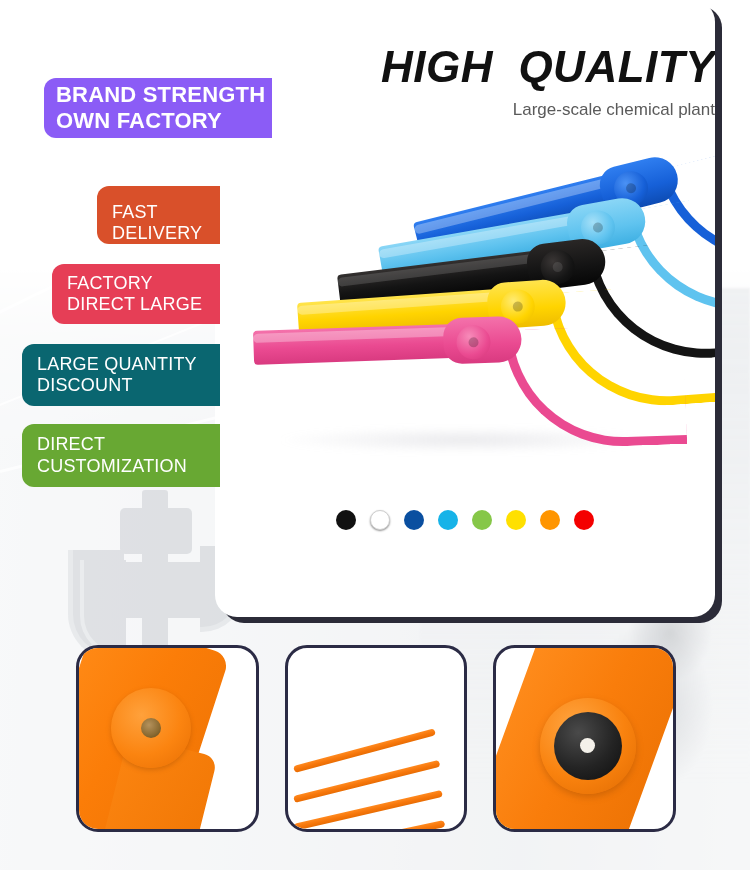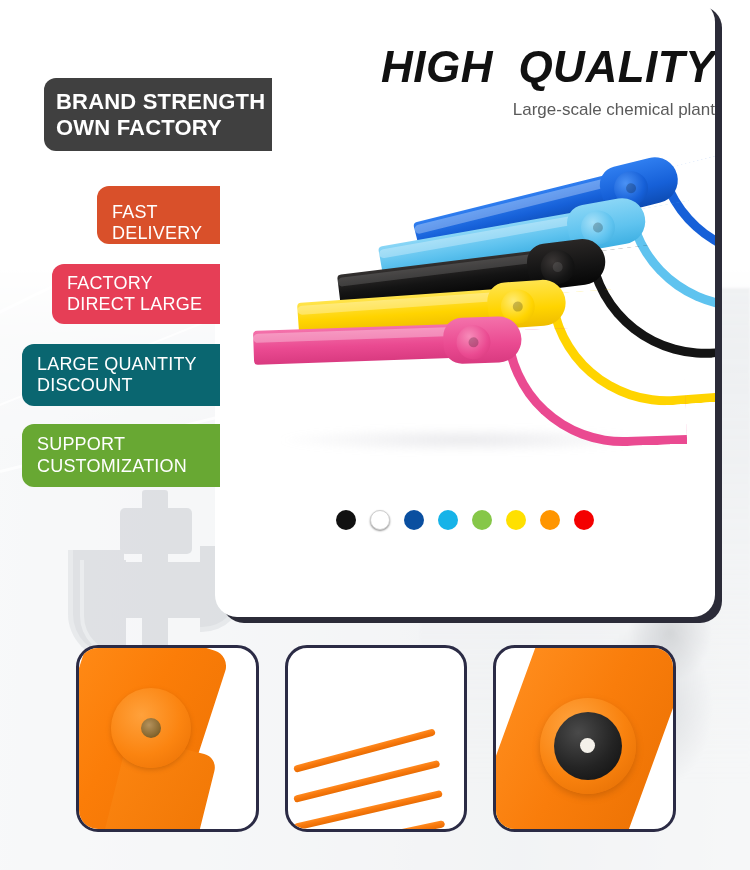--- a/index.html
+++ b/index.html
@@ -143,22 +143,22 @@
   .badges { position: absolute; left: 0; top: 0; width: 280px; z-index: 3; }
   .badge {
     position: absolute; color: #ffffff; font-weight: bold;
     display: flex; align-items: center;
     border-radius: 12px 0 0 12px;
     line-height: 1.18; letter-spacing: .2px;
   }
   .badge .btxt { white-space: pre-line; }
 
   .b-brand {
-    left: 44px; top: 78px; width: 228px; height: 73px;
-    background: #404040; font-size: 22px; padding: 0 0 0 12px;
+    left: 44px; top: 78px; width: 228px; height: 60px;
+    background: #8b5cf6; font-size: 22px; padding: 0 0 0 12px;
     border-radius: 12px 0 0 12px;
   }
   .b-fast {
     left: 97px; top: 186px; width: 123px; height: 58px;
     background: #d9502a; font-size: 18px; padding: 16px 0 0 15px;
     font-weight: normal;
   }
   .b-factory {
     left: 52px; top: 264px; width: 168px; height: 60px;
     background: #e63e56; font-size: 18px; padding: 0 0 0 15px;
@@ -364,21 +364,21 @@
   </div>
   <div class="badge b-factory">
     <span class="btxt">FACTORY
 DIRECT LARGE</span>
   </div>
   <div class="badge b-large">
     <span class="btxt">LARGE QUANTITY
 DISCOUNT</span>
   </div>
   <div class="badge b-support">
-    <span class="btxt">SUPPORT
+    <span class="btxt">DIRECT
 CUSTOMIZATION</span>
   </div>
 </div>
 
 <div class="thumbs">
 
   <div class="thumb">
     <div class="t1-body"></div>
     <div class="t1-body2"></div>
     <div class="t1-boss"></div>

